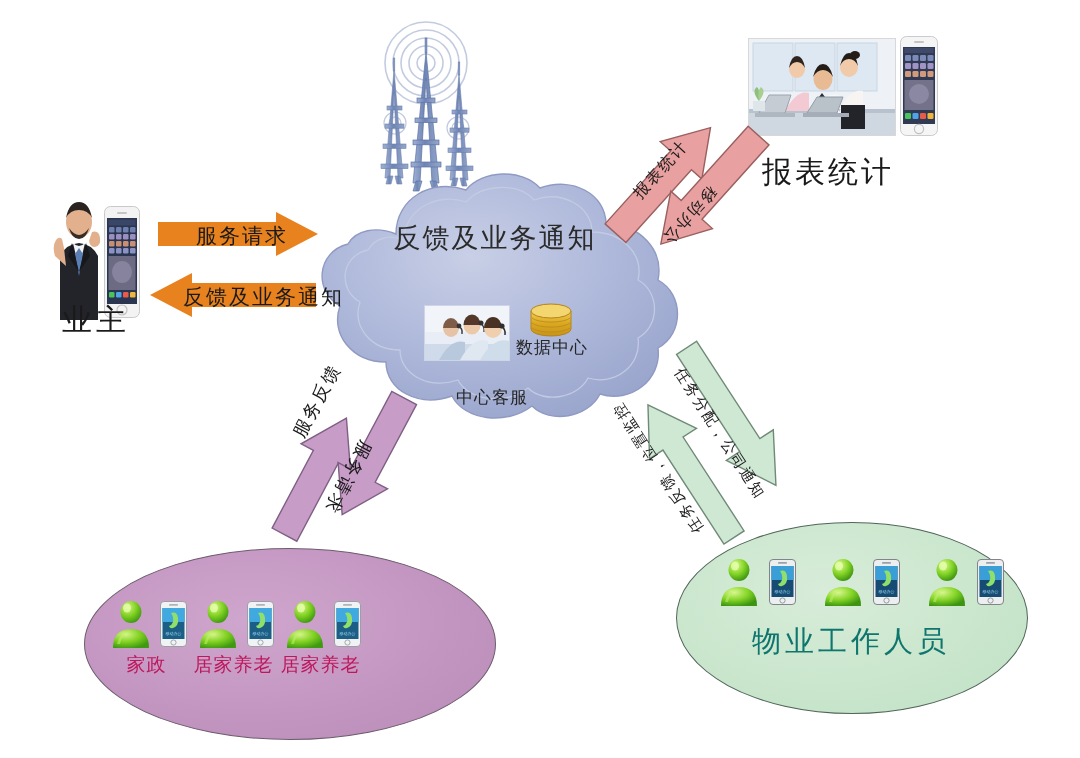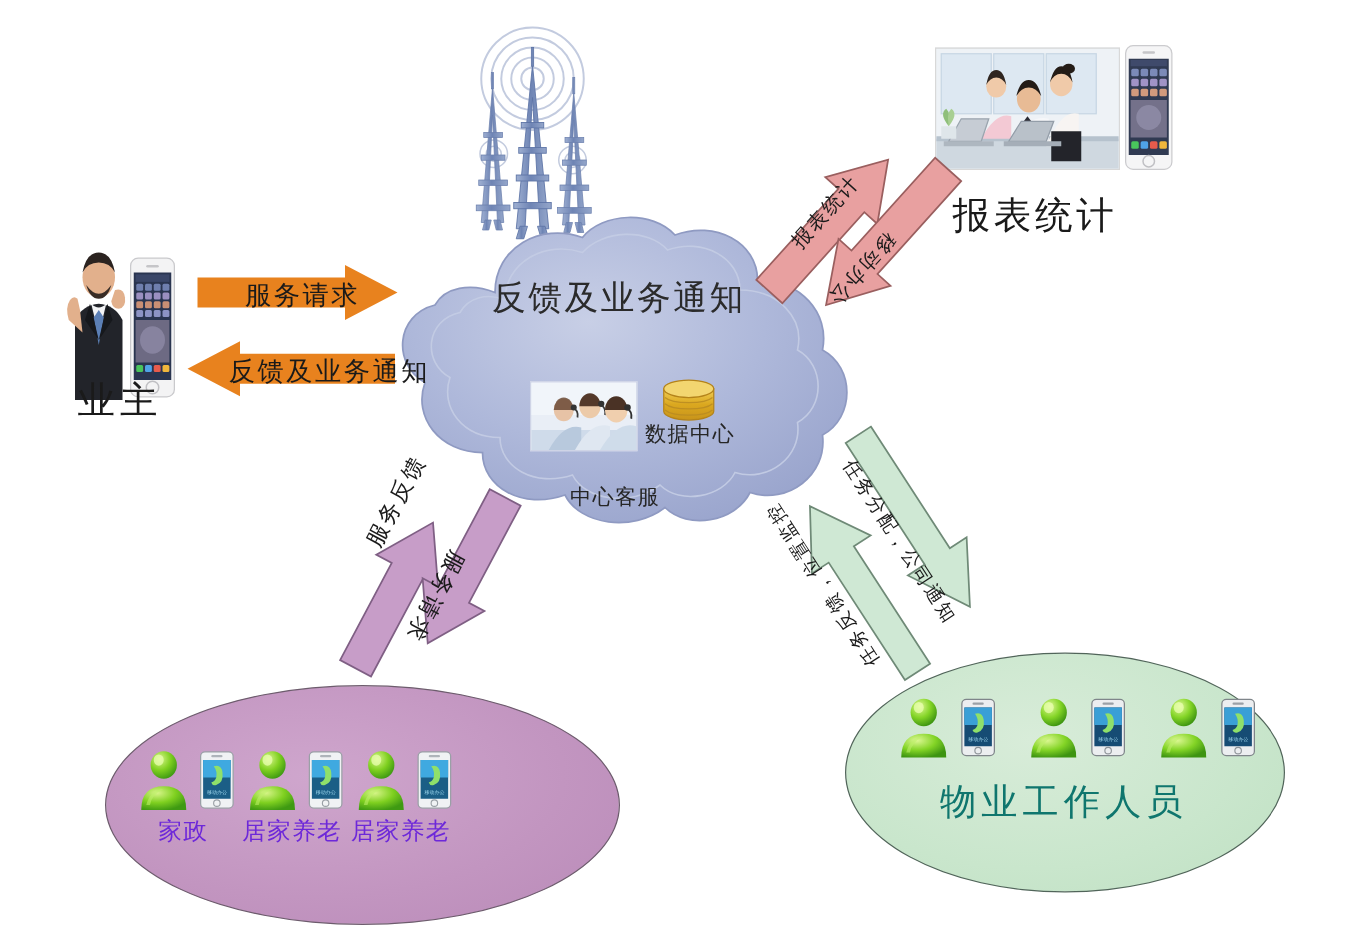--- a/index.html
+++ b/index.html
@@ -110,21 +110,21 @@
     border:1.6px solid #51655a;
   }
 
   
   .avrow{position:absolute; display:flex; align-items:flex-end;}
   .avcell{display:flex; flex-direction:column; align-items:center;}
   .avpair{display:flex; align-items:center; justify-content:center;}
   .avlabel{
     font-family:Liberation Serif, serif;
     font-size:19px;
-    color:#6d28d9;
+    color:#be185d;
     letter-spacing:1px;
     margin-top:2px;
     white-space:nowrap;
   }
   #label-staff{
     left:676px; top:622px; width:350px;
     text-align:center;
     font-family:"DejaVu Serif","Liberation Serif",serif;
     font-size:29px;
     color:#0f766e;

